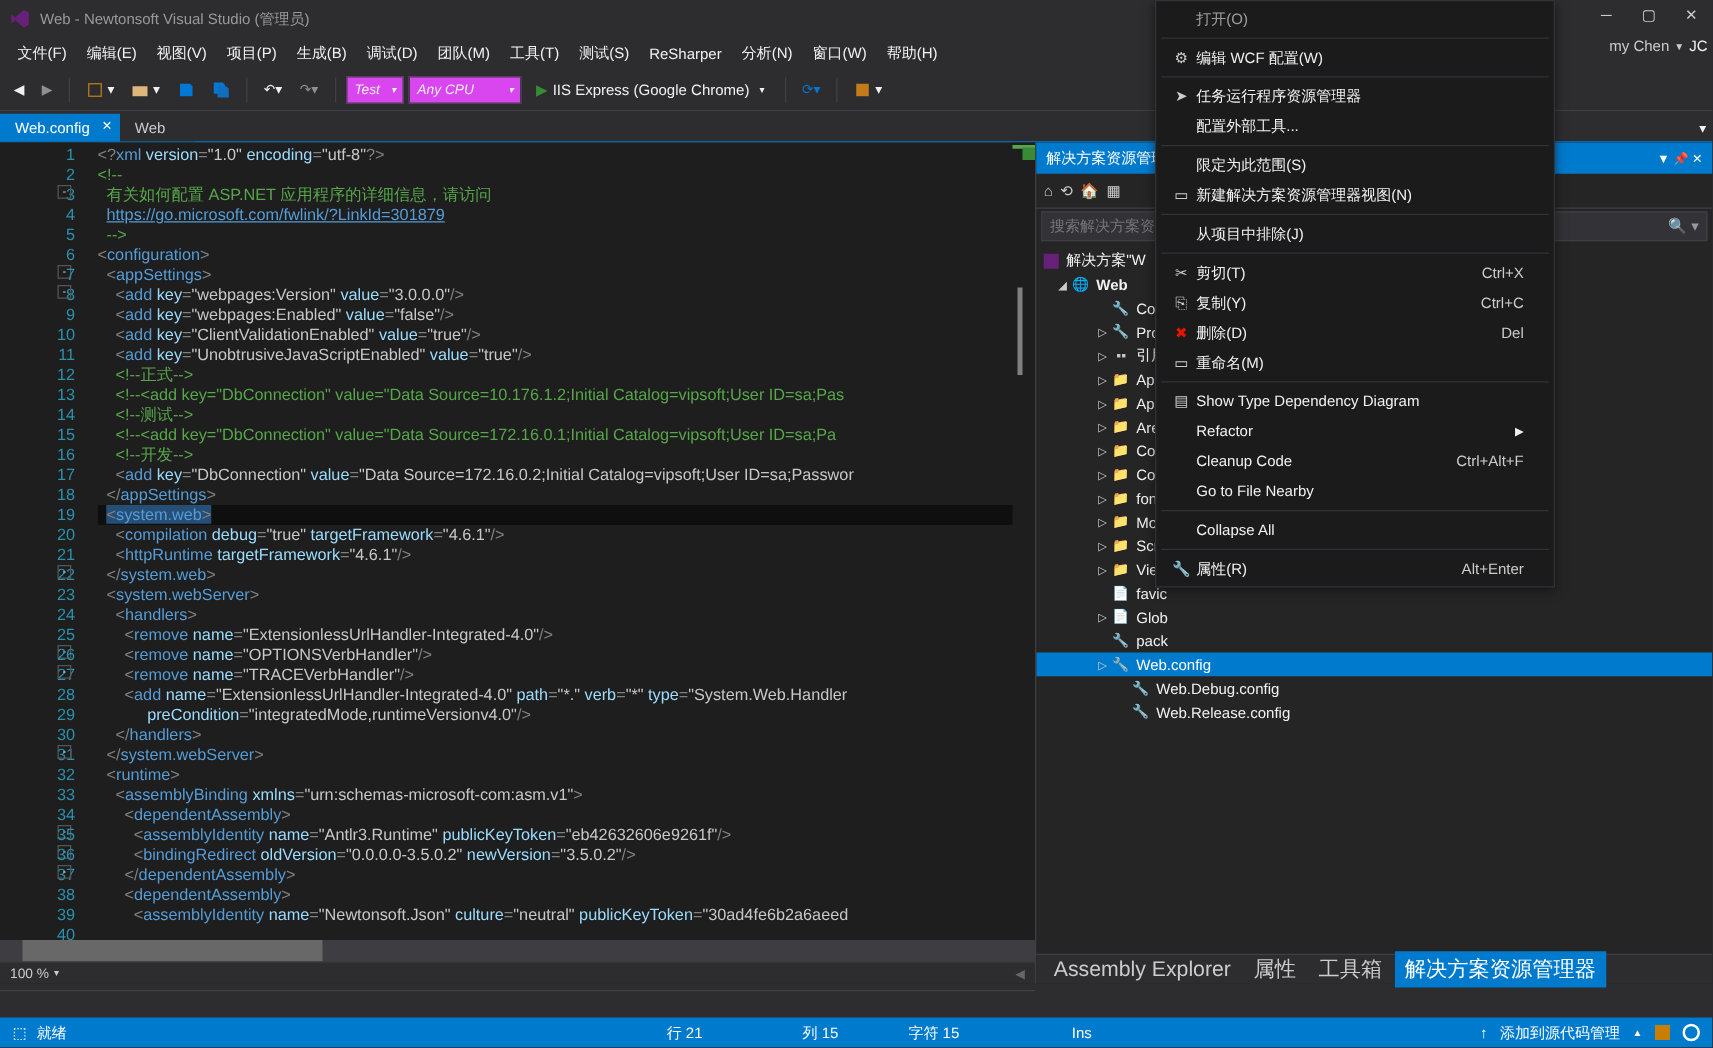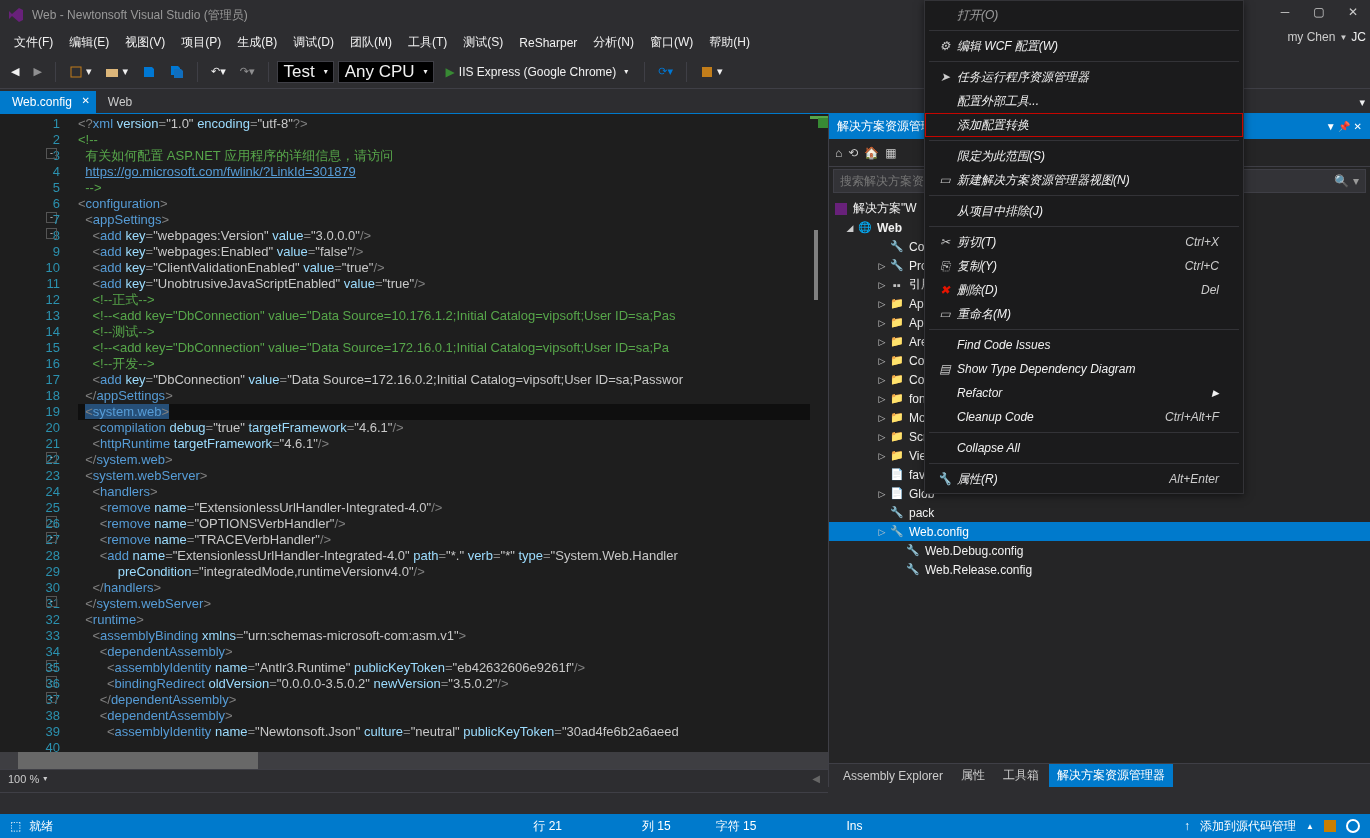--- a/index.html
+++ b/index.html
@@ -13,21 +13,21 @@
 .win-btn { width: 34px; height: 24px; display: flex; align-items: center; justify-content: center; color: #ccc; }
 
 
 .menubar { height: 25px; display: flex; align-items: center; padding: 0 6px; background: #2d2d30; }
 .menubar .menu-item { padding: 3px 8px; color: #f1f1f1; cursor: pointer; }
 
 
 .toolbar { height: 34px; display: flex; align-items: center; padding: 0 6px; background: #2d2d30; border-bottom: 1px solid #3f3f46; gap: 4px; }
 .tb-btn { height: 22px; padding: 0 5px; display: flex; align-items: center; gap: 3px; color: #f1f1f1; cursor: pointer; font-size: 11px; }
 .tb-sep { width: 1px; height: 20px; background: #3f3f46; margin: 0 4px; }
-.tb-dropdown { background: #000000; border: 1px solid #3f3f46; padding: 2px 18px 2px 6px; color: #f1f1f1; height: 22px; display: flex; align-items: center; position: relative; font-size: 17px; }
+.tb-dropdown { background: #d946ef; border: 1px solid #3f3f46; padding: 2px 18px 2px 6px; color: #f1f1f1; height: 22px; display: flex; align-items: center; position: relative; font-size: 11px; font-style: italic; }
 .tb-dropdown::after { content: "▾"; position: absolute; right: 5px; font-size: 8px; }
 .run-btn { display: flex; align-items: center; gap: 4px; color: #f1f1f1; padding: 2px 8px; }
 .play-icon { color: #388a34; }
 
 
 .tabstrip { height: 25px; background: #2d2d30; display: flex; align-items: flex-end; border-bottom: 1px solid #007acc; }
 .tab { padding: 4px 24px 4px 12px; background: #2d2d30; color: #ccc; position: relative; cursor: pointer; font-size: 12px; }
 .tab.active { background: #007acc; color: #fff; }
 .tab .close { position: absolute; right: 6px; font-size: 10px; }
 
@@ -59,34 +59,34 @@
 .solexp-search input { background: transparent; border: none; color: #ccc; flex: 1; outline: none; font-size: 12px; }
 .tree { flex: 1; overflow: auto; padding: 4px 0; }
 .tree-row { display: flex; align-items: center; height: 19px; padding-left: 8px; cursor: pointer; font-size: 12px; }
 .tree-row.selected { background: #007acc; color: #fff; }
 .tree-arrow { width: 14px; font-size: 9px; color: #ccc; text-align: center; }
 .tree-icon { width: 16px; height: 16px; margin-right: 4px; display: inline-flex; align-items: center; justify-content: center; font-size: 11px; }
 .folder-icon { color: #dcb67a; }
 .file-icon { color: #c5c5c5; }
 
 
-.context-menu { position: absolute; background: #1b1b1c; border: 1px solid #333337; box-shadow: 0 2px 8px rgba(0,0,0,0.5); z-index: 100; min-width: 320px; padding: 2px 0; font-style: italic; }
+.context-menu { position: absolute; background: #1b1b1c; border: 1px solid #333337; box-shadow: 0 2px 8px rgba(0,0,0,0.5); z-index: 100; min-width: 320px; padding: 2px 0; }
 .ctx-item { display: flex; align-items: center; height: 24px; padding: 0 24px 0 8px; color: #f1f1f1; cursor: pointer; font-size: 12px; }
 .ctx-item.boxed { outline: 1px solid #c50500; outline-offset: -1px; }
 .ctx-icon { width: 24px; display: inline-flex; justify-content: center; color: #ccc; }
 .ctx-label { flex: 1; }
 .ctx-short { color: #ccc; margin-left: 20px; }
 .ctx-sep { height: 1px; background: #333337; margin: 3px 4px; }
 .ctx-arrow { font-size: 9px; }
 
 
 .bottom-tabs { height: 22px; background: #2d2d30; display: flex; align-items: center; padding: 0 6px; gap: 12px; border-top: 1px solid #3f3f46; }
 .bottom-tab { color: #ccc; cursor: pointer; font-size: 12px; margin-top: 45px; }
 .right-tabs { height: 24px; background: #2d2d30; display: flex; align-items: center; padding: 0 6px; gap: 2px; border-top: 1px solid #3f3f46; }
-.right-tab { padding: 3px 8px; color: #ccc; cursor: pointer; font-size: 12px; }
+.right-tab { padding: 3px 8px; color: #ccc; cursor: pointer; font-size: 17px; }
 .right-tab.active { background: #007acc; color: #fff; }
 
 
 .statusbar { position: absolute; bottom: 0; left: 0; right: 0; height: 24px; background: #007acc; color: #fff; display: flex; align-items: center; padding: 0 10px; font-size: 12px; }
 .statusbar .sb-item { margin-right: 30px; }
 .statusbar .sb-right { margin-left: auto; display: flex; align-items: center; gap: 10px; }
 .sb-circle { width: 14px; height: 14px; border-radius: 50%; border: 2px solid #fff; }
 .sb-square { width: 12px; height: 12px; background: #c87e00; }
 
 svg { display: block; }
@@ -379,24 +379,20 @@
     </div>
     <div class="ctx-sep"></div>
     <div class="ctx-item">
       <span class="ctx-icon">➤</span>
       <span class="ctx-label">任务运行程序资源管理器</span>
     </div>
     <div class="ctx-item">
       <span class="ctx-icon"></span>
       <span class="ctx-label">配置外部工具...</span>
     </div>
-    <div class="ctx-item boxed">
-      <span class="ctx-icon"></span>
-      <span class="ctx-label">添加配置转换</span>
-    </div>
     <div class="ctx-sep"></div>
     <div class="ctx-item">
       <span class="ctx-icon"></span>
       <span class="ctx-label">限定为此范围(S)</span>
     </div>
     <div class="ctx-item">
       <span class="ctx-icon">▭</span>
       <span class="ctx-label">新建解决方案资源管理器视图(N)</span>
     </div>
     <div class="ctx-sep"></div>
@@ -419,36 +415,36 @@
       <span class="ctx-icon" style="color: rgb(229, 20, 0);">✖</span>
       <span class="ctx-label">删除(D)</span>
       <span class="ctx-short">Del</span>
     </div>
     <div class="ctx-item">
       <span class="ctx-icon">▭</span>
       <span class="ctx-label">重命名(M)</span>
     </div>
     <div class="ctx-sep"></div>
     <div class="ctx-item">
-      <span class="ctx-icon"></span>
-      <span class="ctx-label">Find Code Issues</span>
-    </div>
-    <div class="ctx-item">
       <span class="ctx-icon">▤</span>
       <span class="ctx-label">Show Type Dependency Diagram</span>
     </div>
     <div class="ctx-item">
       <span class="ctx-icon"></span>
       <span class="ctx-label">Refactor</span>
       <span class="ctx-arrow">▶</span>
     </div>
     <div class="ctx-item">
       <span class="ctx-icon"></span>
       <span class="ctx-label">Cleanup Code</span>
       <span class="ctx-short">Ctrl+Alt+F</span>
+    </div>
+    <div class="ctx-item">
+      <span class="ctx-icon"></span>
+      <span class="ctx-label">Go to File Nearby</span>
     </div>
     <div class="ctx-sep"></div>
     <div class="ctx-item">
       <span class="ctx-icon"></span>
       <span class="ctx-label">Collapse All</span>
     </div>
     <div class="ctx-sep"></div>
     <div class="ctx-item">
       <span class="ctx-icon">🔧</span>
       <span class="ctx-label">属性(R)</span>
@@ -461,21 +457,21 @@
     <div class="bottom-tab">任务列表</div>
     <div class="bottom-tab">命令窗口</div>
     <div class="bottom-tab">输出</div>
   </div>
 
 <div class="statusbar">
   <span style="margin-right:8px">⬚</span>
   <span class="sb-item">就绪</span>
   <span class="sb-item" style="margin-left:450px">行 21</span>
   <span class="sb-item" style="margin-left:50px">列 15</span>
-  <span class="sb-item" style="margin-left:15px">字符 15</span>
+  <span class="sb-item" style="margin-left:26px">字符 15</span>
   <span class="sb-item" style="margin-left:60px">Ins</span>
   <div class="sb-right">
     <span>↑</span>
     <span>添加到源代码管理</span>
     <span style="font-size:8px">▲</span>
     <span class="sb-square"></span>
     <span class="sb-circle"></span>
   </div>
 </div>
 

